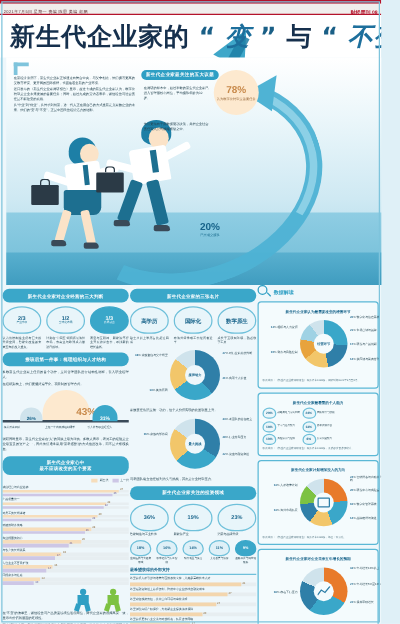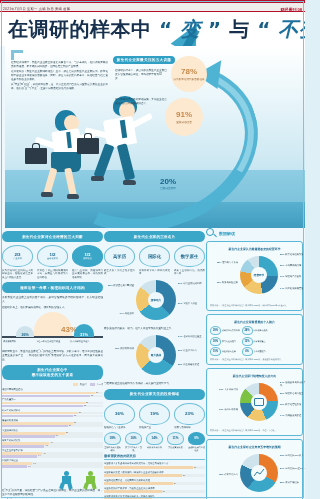--- a/index.html
+++ b/index.html
@@ -187,21 +187,21 @@
   <div class="topbar"></div>
   <div class="hdr">
     <div class="hdr-left">2021年7月5日 星期一 责编 陈思 美编 赵鹏</div>
     <div class="hdr-right">财经周刊 08</div>
   </div>
 
   <div class="title-zone">
     <div class="arrow-deco"></div>
     <div class="arrow-deco2"></div>
     <div class="title">
-      <span>在调研的样本中</span>
+      <span>新生代企业家的</span>
       <span class="tq">“</span>
       <span class="tb1">变</span>
       <span class="tq">”</span>
       <span>与</span>
       <span class="tq">“</span>
       <span class="tb2">不变</span>
       
     </div>
   </div>
 
@@ -253,24 +253,20 @@
 
     <div class="pill-hdr" style="left:108px; top:10px; width:62px; height:8px;">新生代企业家最关注的五大议题</div>
 
     <div class="sc-note" style="left:110px; top:23px;">在调研的样本中，超过半数的新生代企业家已进入管理层核心岗位，平均接班年龄为32岁。</div>
     <div class="sc-note" style="left:110px; top:52px;">他们更倾向于用数据驱动决策，并把企业社会责任写入公司战略规划之中。</div>
 
     <div class="scircle" style="left:166px; top:10px; width:36px; height:36px;">
       <div class="v">78%</div>
       <div class="l">认为数字化转型是首要任务</div>
     </div>
-    <div class="scircle" style="left:160px; top:52px; width:38px; height:38px;">
-      <div class="v">91%</div>
-      <div class="l">重视诚信经营</div>
-    </div>
     <div class="sc-blue" style="left:148px; top:132px; width:30px;">
       <div class="v">20%</div>
       <div class="l">已完成交接班</div>
     </div>
   </div>
 
   <div class="col c1">
     <div class="sec-hdr">新生代企业家对企业经营的三大判断</div>
 
     <div class="trio">

